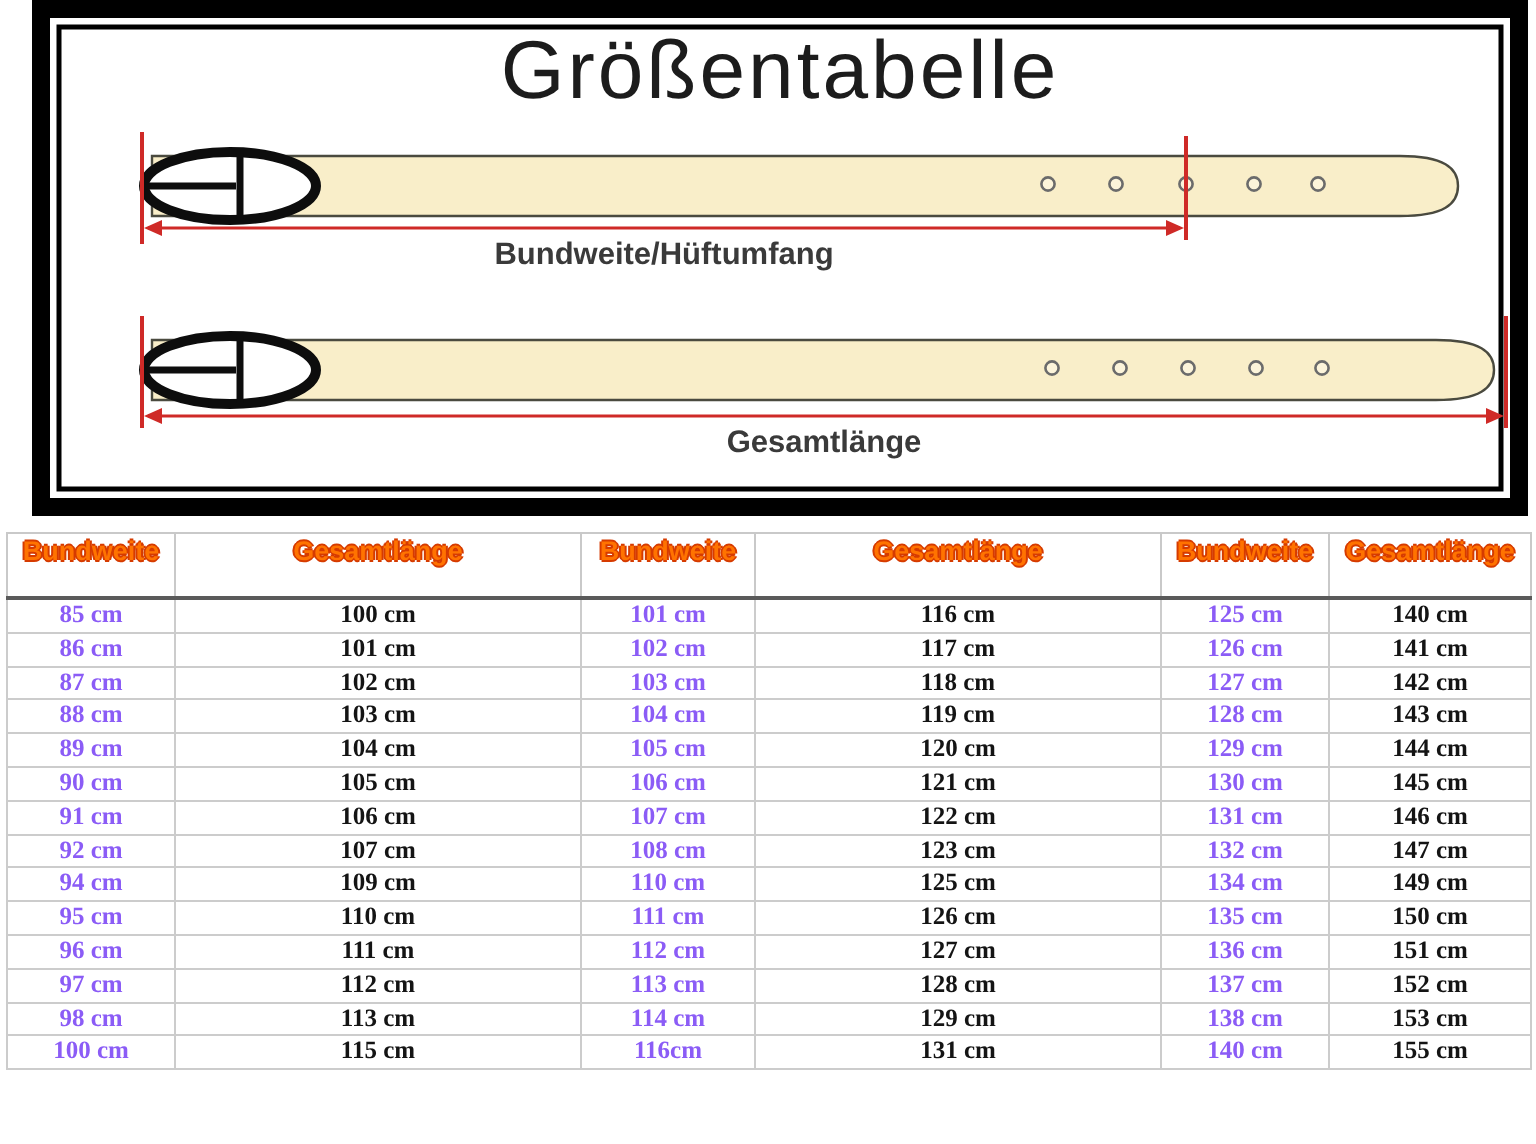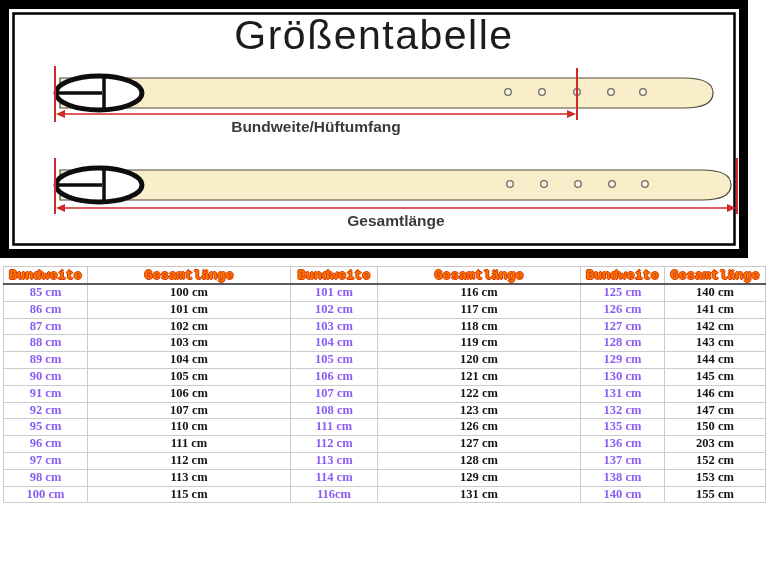--- a/index.html
+++ b/index.html
@@ -4,21 +4,21 @@
 <style>
   html, body { margin: 0; padding: 0; background: #ffffff; }
   .page {
     position: relative;
     width: 768px;
     height: 572px;
     background: #ffffff;
     overflow: hidden;
     font-family: "Liberation Sans", sans-serif;
   }
-  .diagram-frame { position: absolute; top: 0; left: 0; }
+  .diagram-frame { position: absolute; top: 0; left: 16px; }
   .diagram-frame svg { display: block; }
 
   .svg-title {
     font-family: "Liberation Sans", "DejaVu Sans", sans-serif;
     font-size: 41px;
     font-weight: 400;
     letter-spacing: 1.5px;
     fill: #1c1c1c;
   }
   .measure-label {
@@ -31,27 +31,27 @@
   table.size-table {
     position: absolute;
     top: 266px;
     left: 3px;
     width: 762px;
     border-collapse: collapse;
     table-layout: fixed;
     background: #ffffff;
   }
   table.size-table th {
-    font-family: Liberation Mono, monospace;
+    font-family: Liberation Sans, sans-serif;
     font-size: 13.5px;
     font-weight: 700;
     color: #ff7300;
     text-shadow: -1px 0 0 #d63b00, 1px 0 0 #d63b00, 0 -1px 0 #d63b00, 0 1px 0 #d63b00;
     text-align: center;
-    padding: 1px 0 0 0;
+    padding: 1px 0 15px 0;
     border: 1px solid #c9c9c9;
     border-bottom: 2px solid #5a5a5a;
     white-space: nowrap;
     overflow: hidden;
   }
   table.size-table td {
     font-family: "Liberation Serif", "DejaVu Serif", serif;
     font-size: 12.5px;
     font-weight: 700;
     text-align: center;
@@ -201,34 +201,42 @@
         </tr>
         <tr>
           <td class="bundweite">92 cm</td>
           <td class="gesamtlaenge">107 cm</td>
           <td class="bundweite">108 cm</td>
           <td class="gesamtlaenge">123 cm</td>
           <td class="bundweite">132 cm</td>
           <td class="gesamtlaenge">147 cm</td>
         </tr>
         <tr>
+          <td class="bundweite">94 cm</td>
+          <td class="gesamtlaenge">109 cm</td>
+          <td class="bundweite">110 cm</td>
+          <td class="gesamtlaenge">125 cm</td>
+          <td class="bundweite">134 cm</td>
+          <td class="gesamtlaenge">149 cm</td>
+        </tr>
+        <tr>
           <td class="bundweite">95 cm</td>
           <td class="gesamtlaenge">110 cm</td>
           <td class="bundweite">111 cm</td>
           <td class="gesamtlaenge">126 cm</td>
           <td class="bundweite">135 cm</td>
           <td class="gesamtlaenge">150 cm</td>
         </tr>
         <tr>
           <td class="bundweite">96 cm</td>
           <td class="gesamtlaenge">111 cm</td>
           <td class="bundweite">112 cm</td>
           <td class="gesamtlaenge">127 cm</td>
           <td class="bundweite">136 cm</td>
-          <td class="gesamtlaenge">203 cm</td>
+          <td class="gesamtlaenge">151 cm</td>
         </tr>
         <tr>
           <td class="bundweite">97 cm</td>
           <td class="gesamtlaenge">112 cm</td>
           <td class="bundweite">113 cm</td>
           <td class="gesamtlaenge">128 cm</td>
           <td class="bundweite">137 cm</td>
           <td class="gesamtlaenge">152 cm</td>
         </tr>
         <tr>

